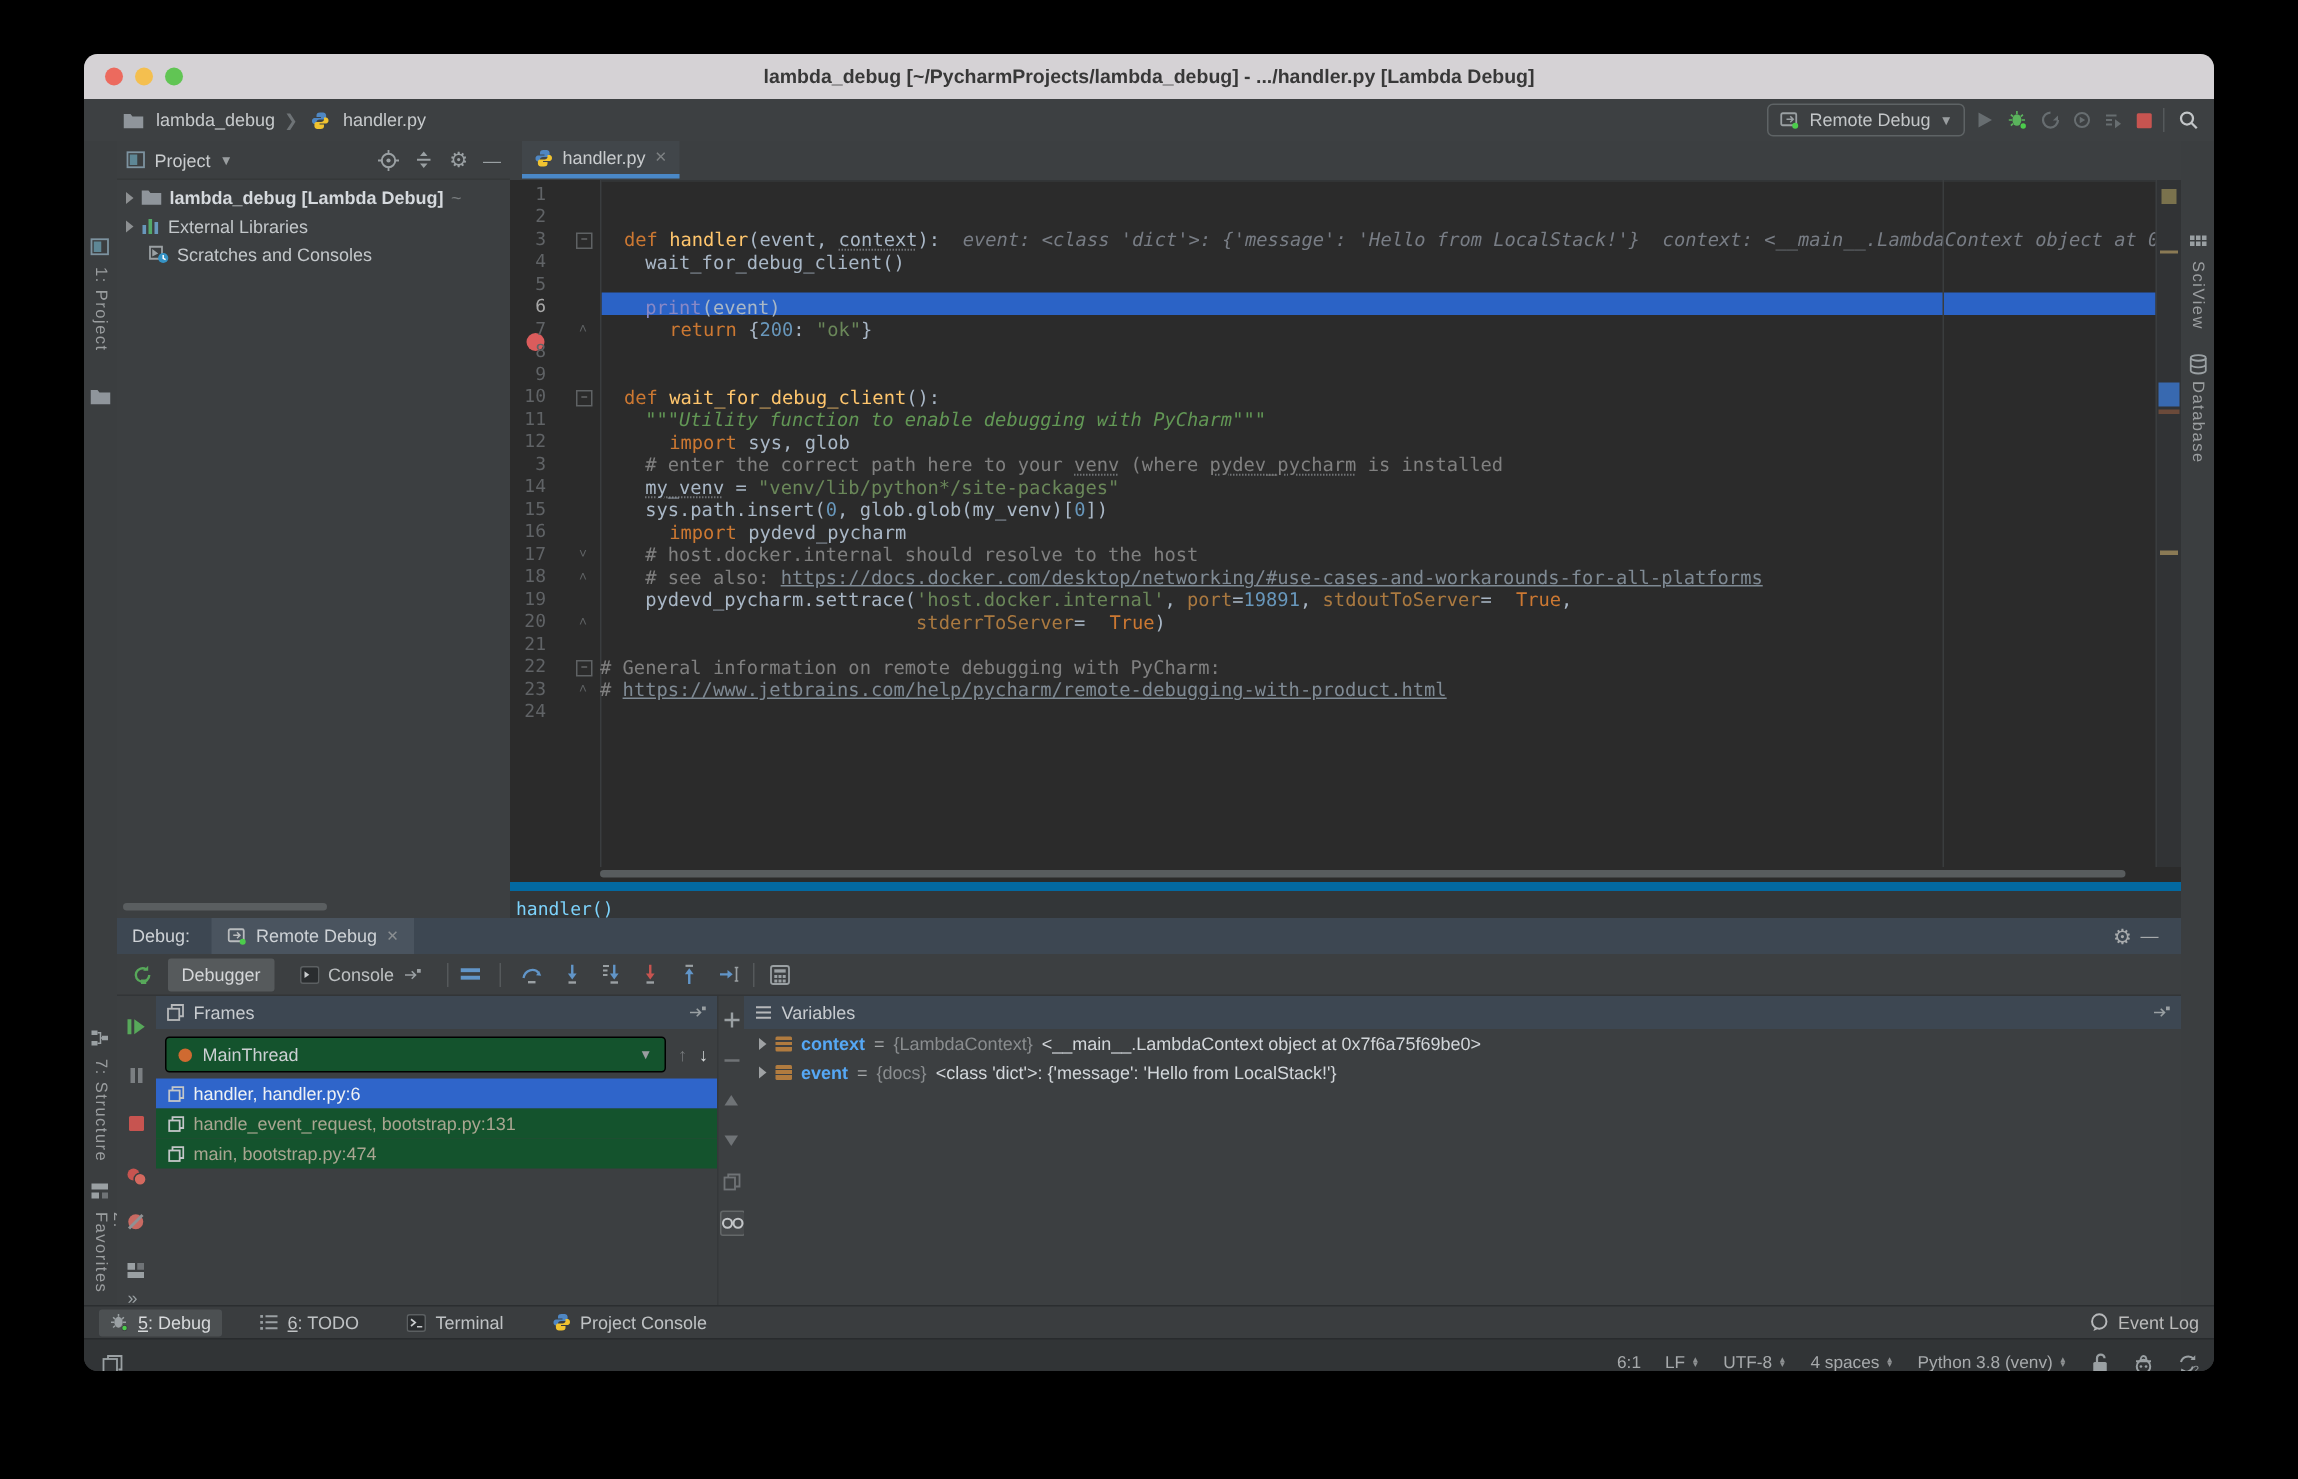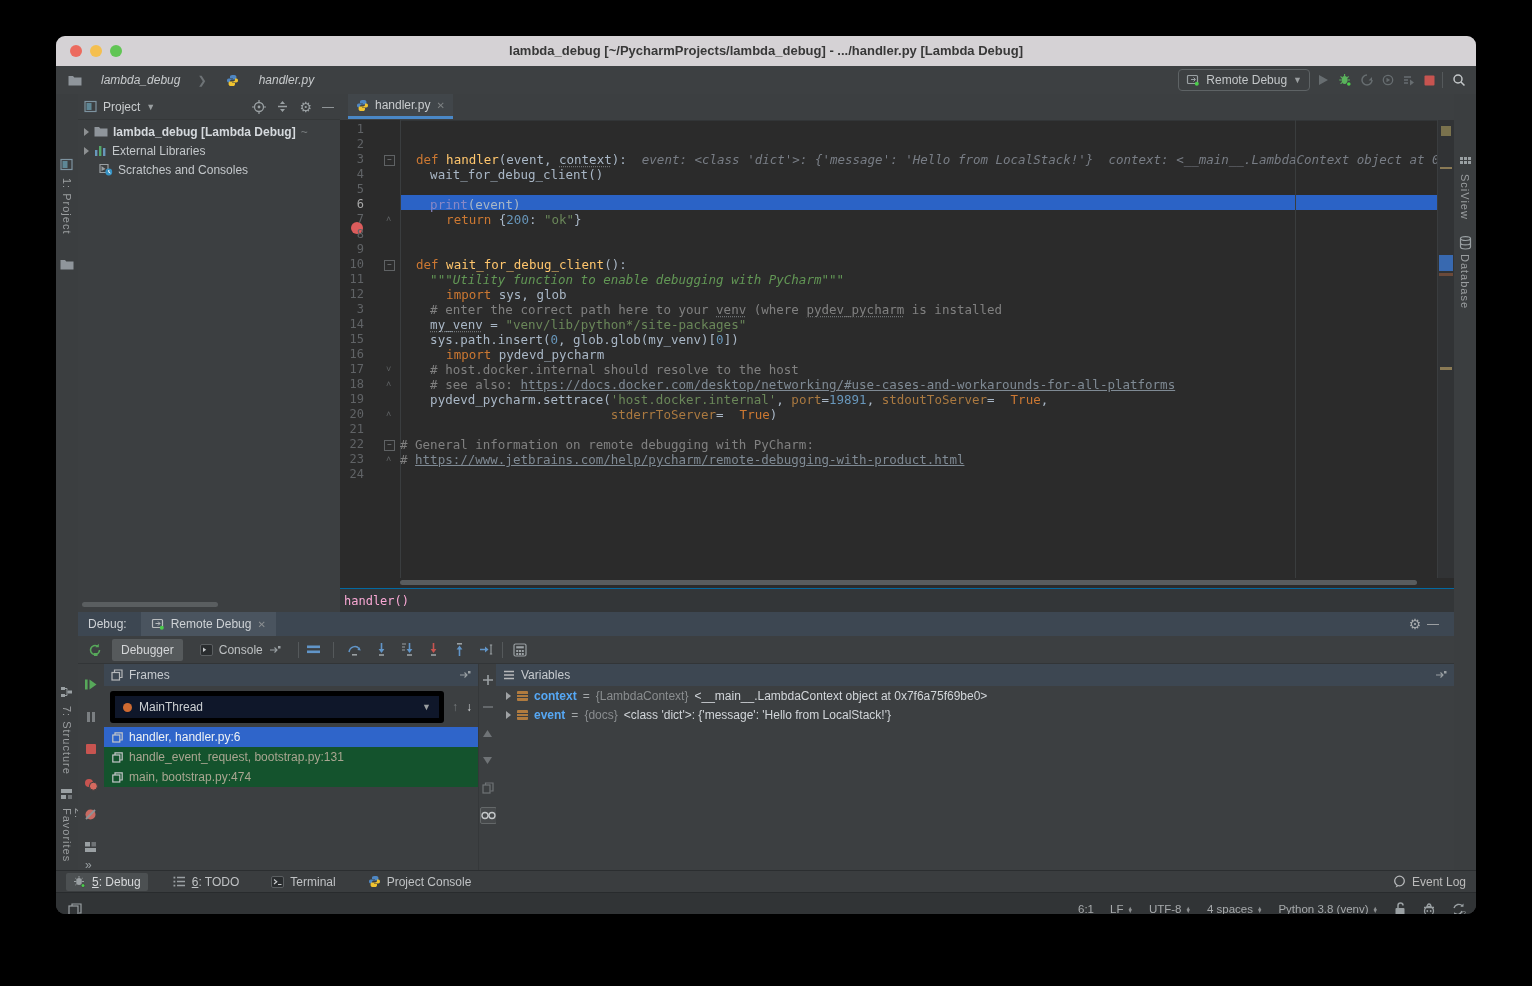--- a/index.html
+++ b/index.html
@@ -6,21 +6,21 @@
   #canvas{position:relative;width:1532px;height:986px;background:#000;overflow:hidden;
           font-family:"Liberation Sans","DejaVu Sans",sans-serif;font-size:12px;color:#bbbbbb;}
   .abs{position:absolute;}
   #win{left:56px;top:36px;width:1420px;height:878px;background:#3c3f41;border-radius:9px;overflow:hidden;}
   
   #titlebar{left:0;top:0;width:100%;height:30px;background:#d5d2d5;border-bottom:1px solid #b8b5b8;}
   .traffic{top:9px;width:12px;height:12px;border-radius:50%;}
   #title-text{width:100%;text-align:center;top:7px;font-weight:bold;font-size:13px;color:#383838;}
   
   #navbar{left:0;top:30px;width:100%;height:28px;background:#3d4042;border-bottom:1px solid #2d3032;}
-  .crumbs{left:10px;top:0;height:28px;display:flex;align-items:center;gap:17px;color:#c7cacc;font-style:italic;}
+  .crumbs{left:24px;top:0;height:28px;display:flex;align-items:center;gap:6px;color:#c7cacc;}
   .crumb-sep{color:#6e7376;font-size:11px;}
   #nav-right{right:8px;top:0;height:28px;display:flex;align-items:center;gap:7px;}
   #runconfig{display:flex;align-items:center;gap:6px;border:1px solid #5e6365;border-radius:4px;height:20px;padding:0 7px;color:#c3c6c8;}
   .tool-ic{width:18px;height:18px;display:flex;align-items:center;justify-content:center;}
   .sepv{width:1px;height:16px;background:#55595b;}
   
   .stripe{background:#3b3e40;}
   #lstripe{left:0;top:58px;width:22px;height:776px;border-right:1px solid #323537;}
   #rstripe{right:0;top:58px;width:22px;height:776px;border-left:1px solid #323537;}
   .vtext{writing-mode:vertical-rl;color:#9b9ea0;font-size:11px;letter-spacing:1px;}
@@ -46,33 +46,33 @@
   .bp{left:11px;top:102px;width:12px;height:12px;border-radius:50%;background:#db5c5c;}
   .tk-kw{color:#cc7832;margin-left:16px;} .tk-fn{color:#ffc66d;} .tk-txt{color:#a9b7c6;} .tk-str{color:#6a8759;}
   .tk-doc{color:#629755;font-style:italic;} .tk-com{color:#808080;} .tk-num{color:#6897bb;}
   .tk-kwa{color:#aa7940;} .tk-bi{color:#8888c6;} .tk-hint{color:#787d85;font-style:italic;}
   .tk-lnk{color:#7f8a94;text-decoration:underline;}
   .tk-sq{text-decoration:underline dotted #707376;text-underline-offset:2px;}
   #marginline{top:26px;height:458px;width:1px;background:#3a3d3e;}
   #estripe{right:0;top:26px;width:16px;height:458px;background:#313335;border-left:1px solid #3a3d3f;}
   #hscroll{left:60px;right:16px;top:486px;height:6px;} 
   #hscroll .hsb{background:#585c5e;}
-  #ebreadcrumb{left:0;top:494px;right:0;height:24px;background:#333638;border-top:1px solid #0369a1;display:flex;align-items:center;padding-left:4px;color:#f9a8d4;font:12px "DejaVu Sans Mono",monospace;}
+  #ebreadcrumb{left:0;top:494px;right:0;height:24px;background:#333638;border-top:6px solid #0369a1;display:flex;align-items:center;padding-left:4px;color:#7dd3fc;font:12px "DejaVu Sans Mono",monospace;}
   
   #dbg-header{left:22px;top:576px;width:1376px;height:24px;background:#3d4752;display:flex;align-items:center;}
   #dbg-tab{display:flex;align-items:center;gap:6px;background:#4a545f;height:24px;padding:0 10px;margin-left:14px;color:#ced2d6;}
   #dbg-toolbar{left:22px;top:600px;width:1376px;height:28px;background:#3c3f41;border-bottom:1px solid #323537;display:flex;align-items:center;gap:8px;padding-left:8px;box-sizing:border-box;}
   .dtab{height:22px;display:flex;align-items:center;gap:6px;padding:0 9px;color:#bdc0c2;border-radius:2px;}
   .dtab.sel{background:#565a5c;color:#d4d6d8;}
   #dbg-left{left:22px;top:628px;width:26px;height:206px;background:#3c3f41;border-right:1px solid #323537;}
   .dl-ic{left:4px;width:17px;height:17px;display:flex;align-items:center;justify-content:center;}
   #frames{left:48px;top:628px;width:374px;height:206px;background:#3c3f41;}
   .panel-head{height:22px;background:#3d4752;display:flex;align-items:center;gap:6px;padding:0 7px;color:#c7cbcf;}
   #thread-row{display:flex;align-items:center;gap:8px;padding:5px 6px 4px 6px;}
-  #thread-combo{flex:1;height:22px;background:#0f172a;border:5px solid #000000;border-radius:3px;display:flex;align-items:center;gap:7px;padding:0 8px;color:#ccd0d3;}
+  #thread-combo{flex:1;height:22px;background:#14532d;border:1px solid #000000;border-radius:3px;display:flex;align-items:center;gap:7px;padding:0 8px;color:#ccd0d3;}
   .frow{display:flex;align-items:center;gap:6px;height:20px;padding-left:8px;color:#a9a691;}
   .frow.sel{background:#2f65ca;color:#eceff2;}
   .frow.ext{background:#14532d;}
   #watchbar{left:422px;top:628px;width:18px;height:206px;background:#3c3f41;border-left:1px solid #35383a;border-right:1px solid #35383a;}
   .wb-ic{left:1px;width:15px;height:15px;display:flex;align-items:center;justify-content:center;color:#9fa2a4;}
   #variables{left:440px;top:628px;width:958px;height:206px;background:#3c3f41;}
   .vrow{display:flex;align-items:center;gap:6px;height:19px;padding-left:10px;font-size:12px;}
   .vname{color:#56a8f5;font-weight:bold;}
   .vtype{color:#8a8d8f;} .veq{color:#a5a8aa;} .vval{color:#d2d6da;}
   .exp-arrow{width:0;height:0;border-left:5px solid #9fa2a4;border-top:4px solid transparent;border-bottom:4px solid transparent;}

